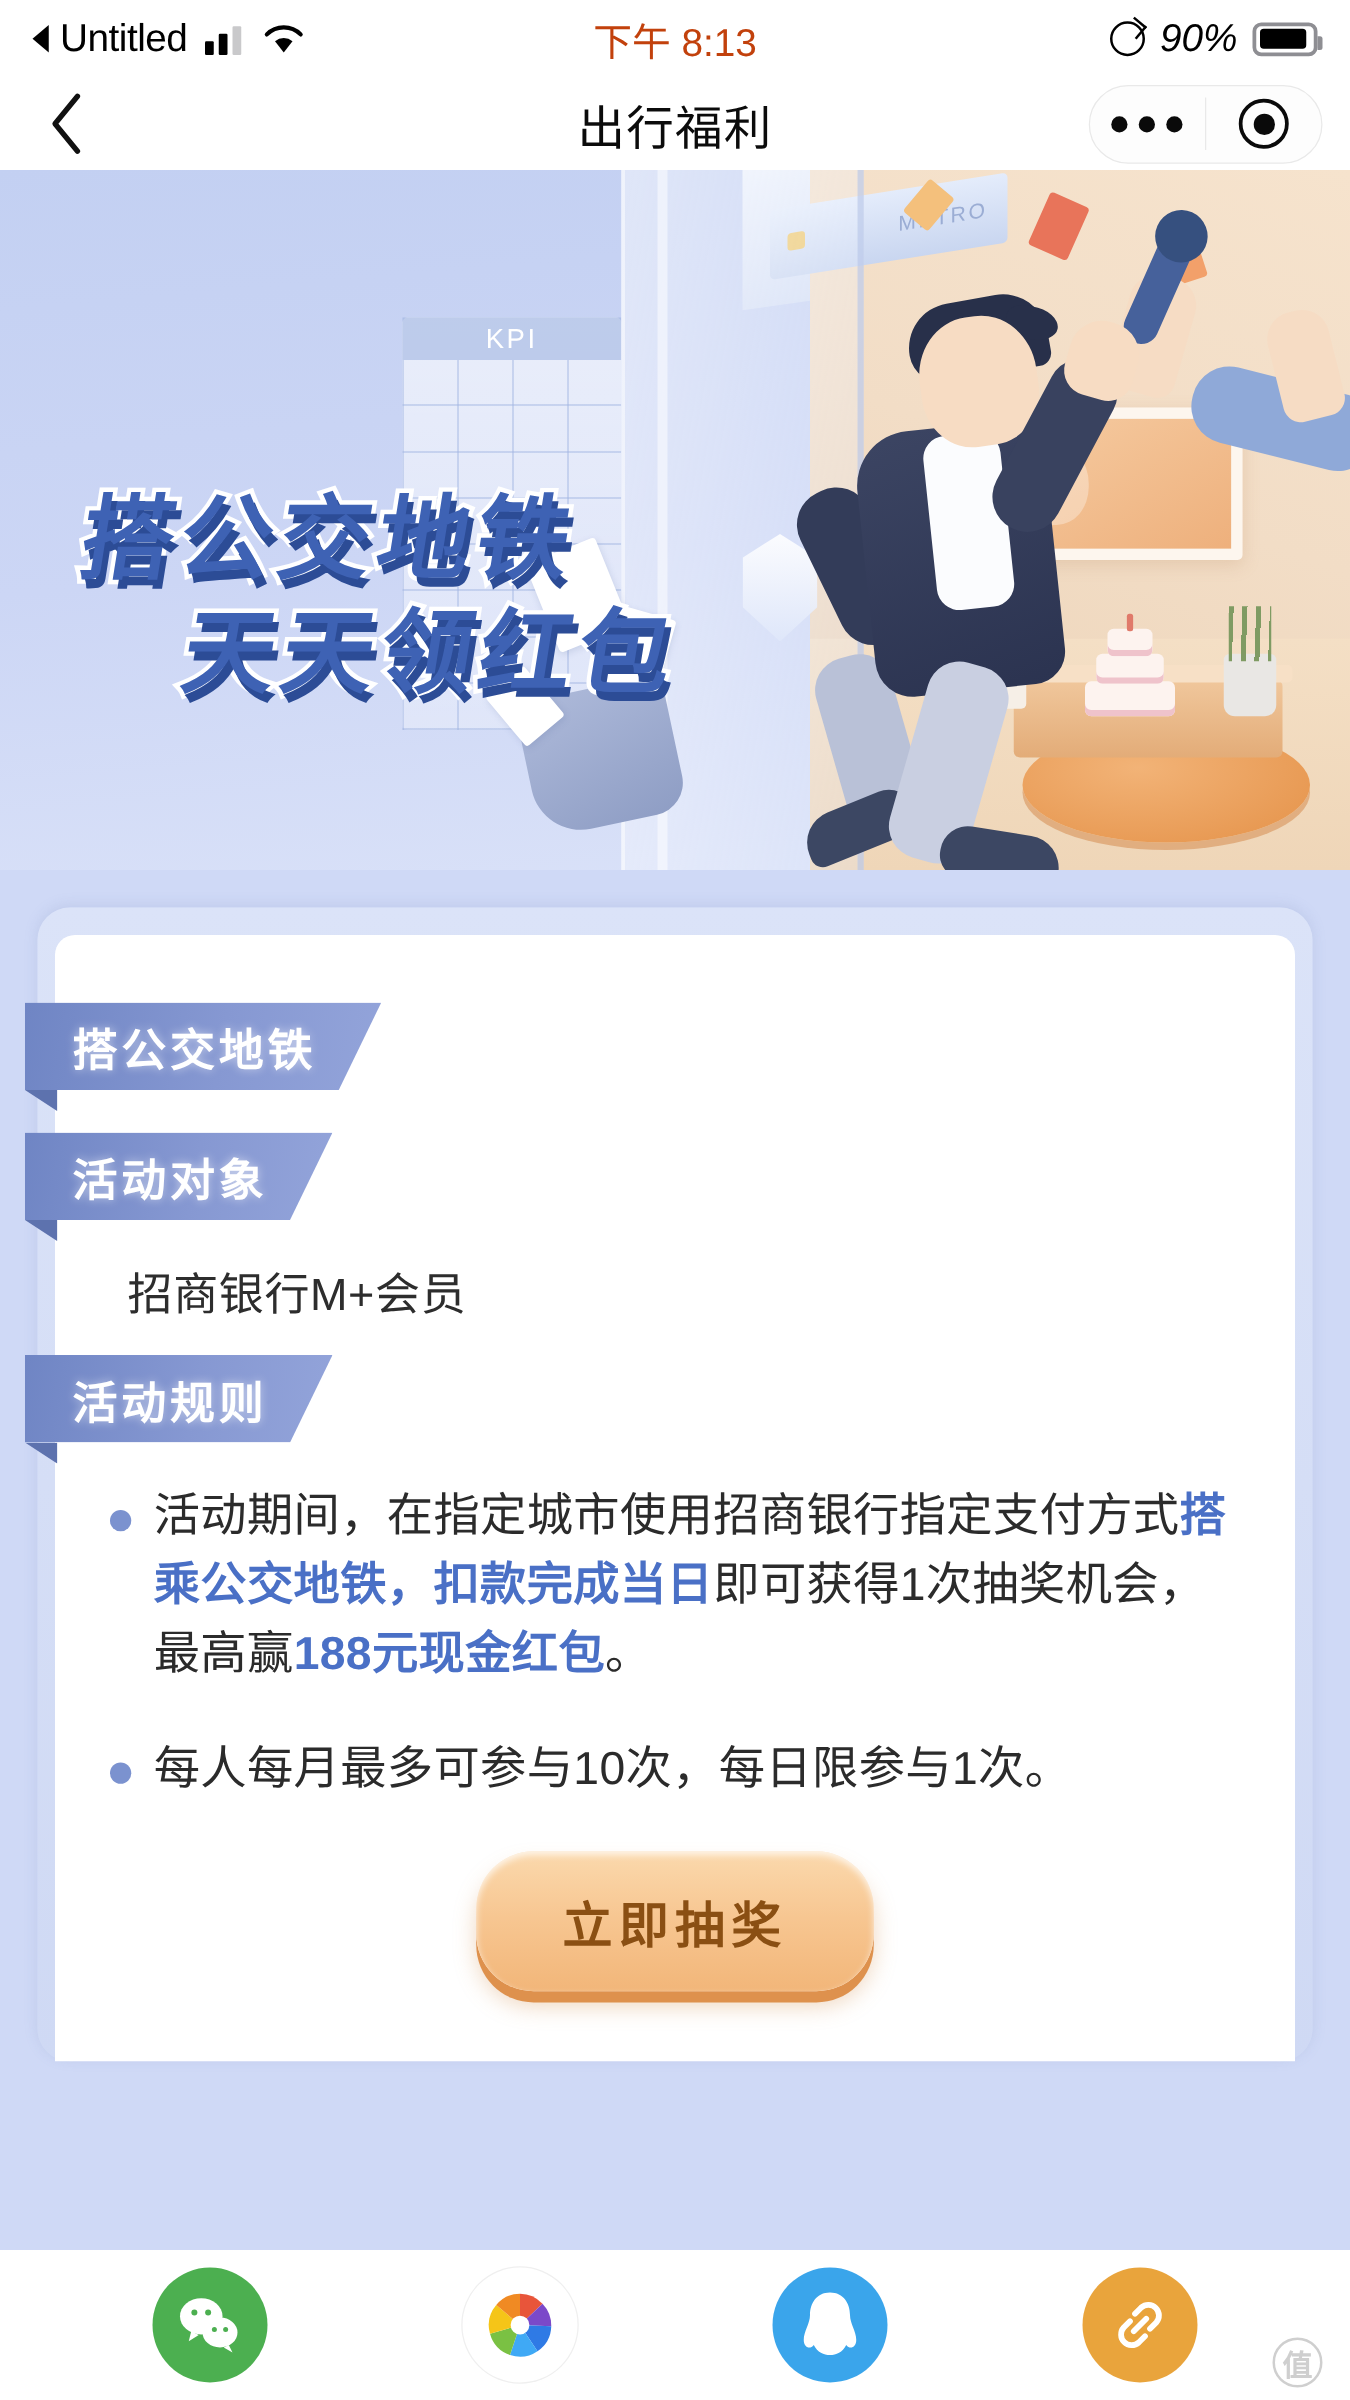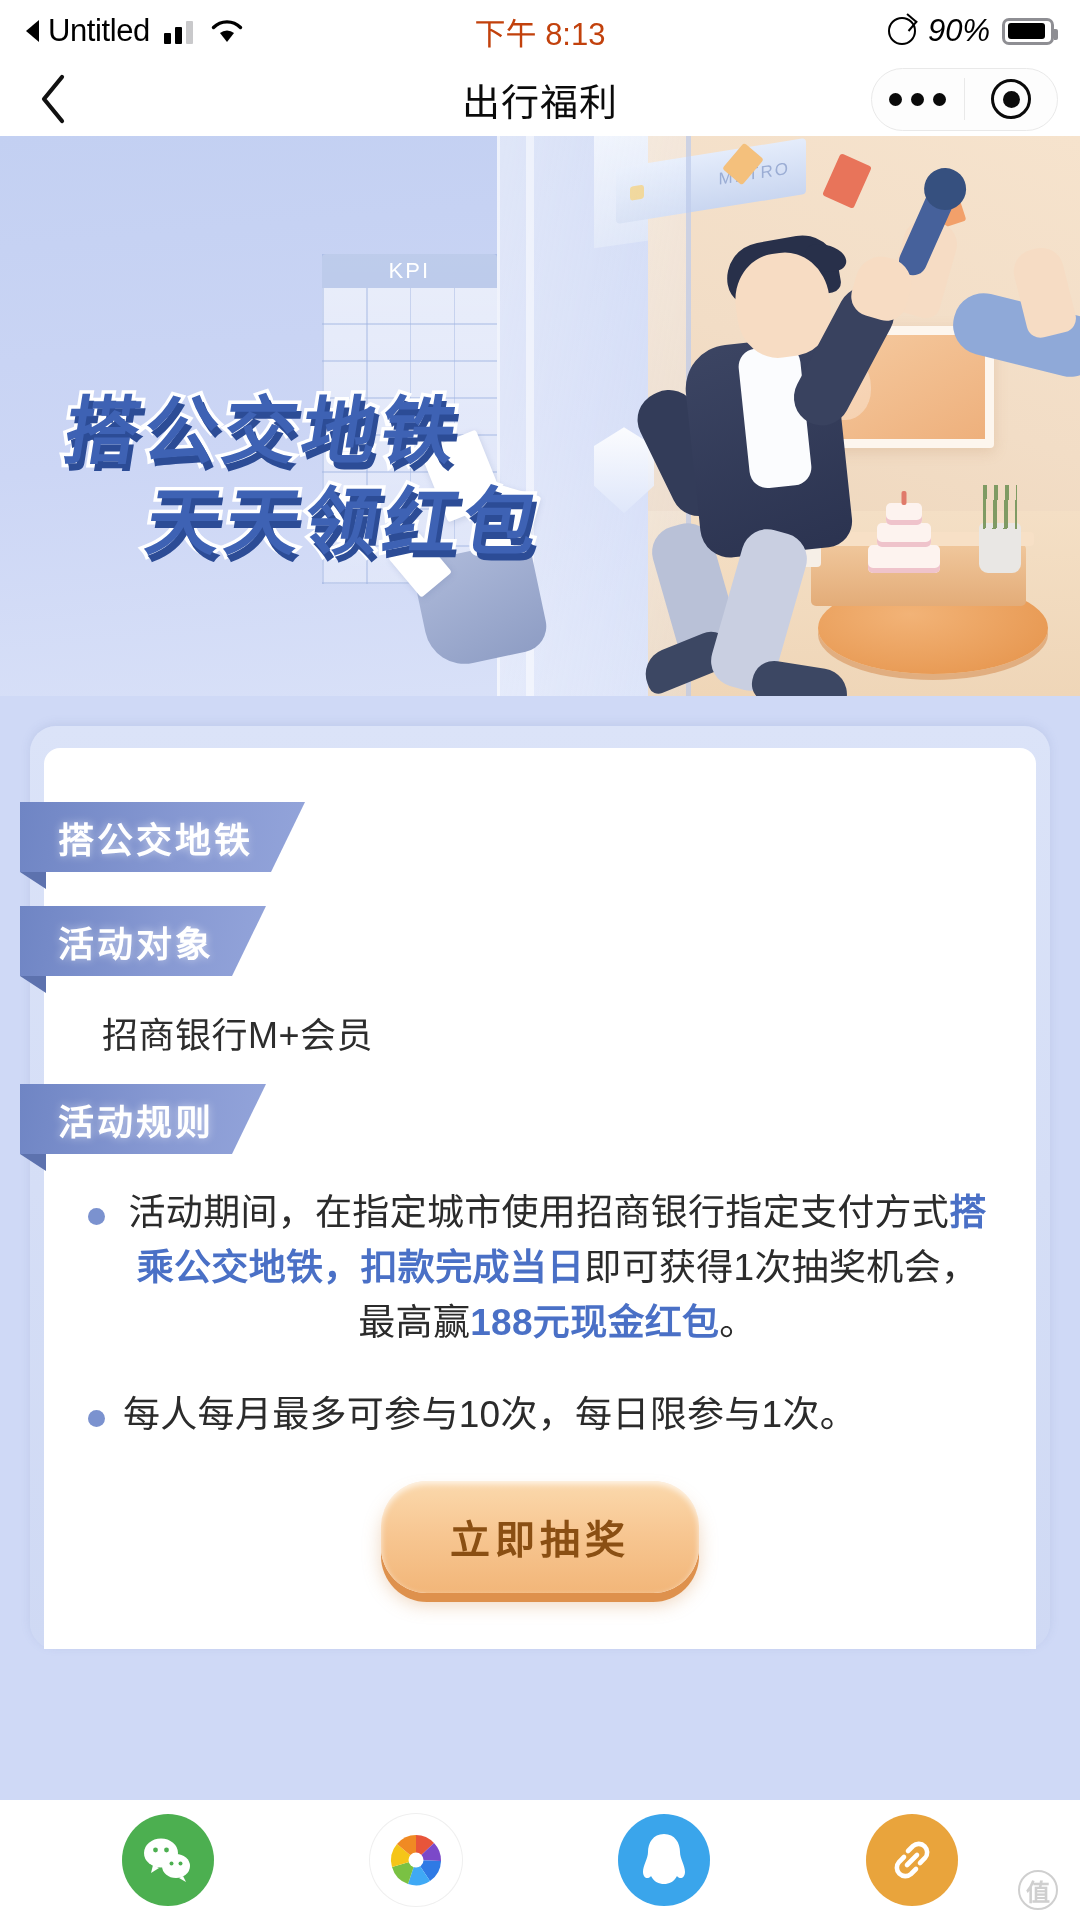--- a/index.html
+++ b/index.html
@@ -412,21 +412,20 @@
   }
   .rule-dot{
     flex:0 0 auto;
     width:17px;height:17px;border-radius:50%;
     background:#7b92cf;
     margin-top:22px;
   }
   .rule-text{
     font-size:37px; line-height:1.48; color:#2b2b2b;
     letter-spacing:.3px;
-    text-align:center;
   }
   .hl{ color:#4a70c6; font-weight:bold; }
 
   
   .cta-wrap{ display:flex; justify-content:center; margin-top:26px; }
   .cta{
     width:318px;height:112px;
     border-radius:46px;
     background:linear-gradient(180deg,#fbd9ad 0%,#f7c691 48%,#f2b679 100%);
     box-shadow:0 9px 0 #de914d, 0 12px 18px rgba(214,150,90,.38), inset 0 3px 6px rgba(255,255,255,.75);

